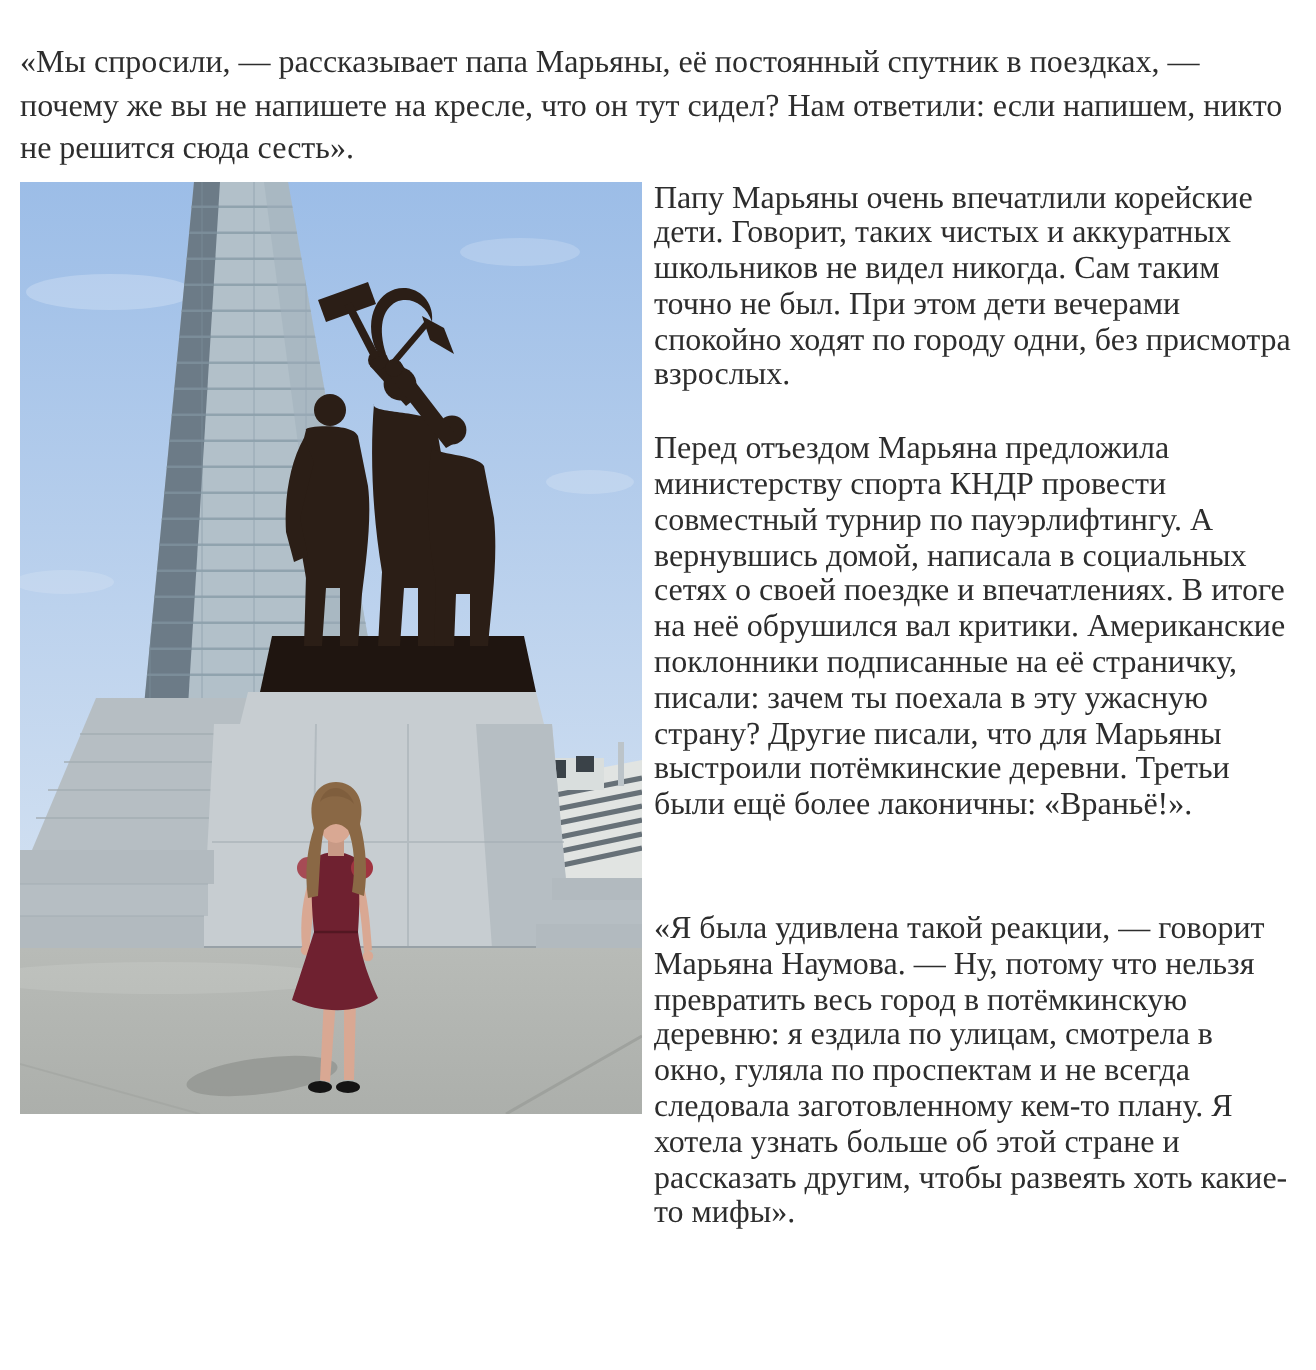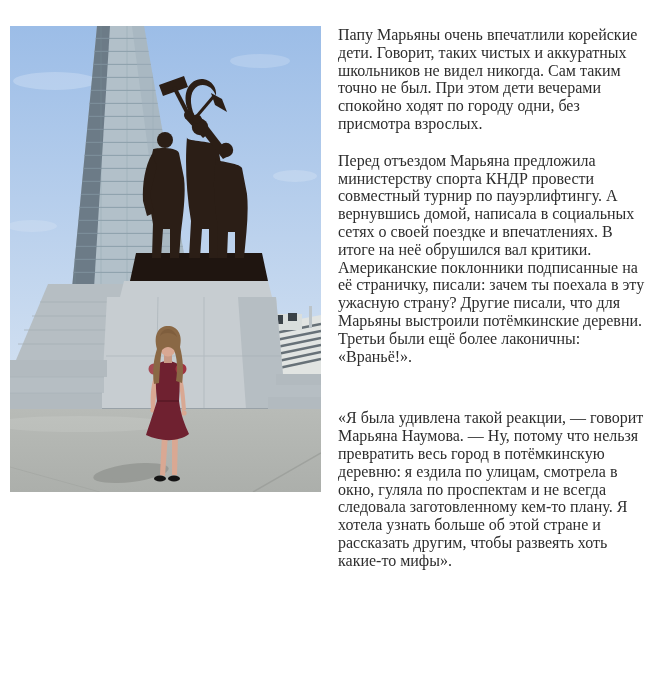--- a/index.html
+++ b/index.html
@@ -3,32 +3,33 @@
 <meta charset="utf-8">
 <style>
   html,body{margin:0;padding:0;}
   body{
     width:658px;height:685px;overflow:hidden;background:#ffffff;
     font-family:"Liberation Serif","DejaVu Serif",serif;color:#2d2d2d;
   }
   .article{padding:21px 10px 0 10px;}
   .intro,.outro{font-size:16px;line-height:21.5px;margin:0;}
   .outro{margin-top:12px;}
-  .row{display:flex;gap:17px;margin-top:5px;align-items:flex-start;}
+  .row{display:flex;gap:6px;margin-top:5px;align-items:flex-start;}
   .photo{margin:0;width:311px;height:466px;flex:0 0 auto;}
   .photo svg{display:block;width:311px;height:466px;}
   .column{flex:1 1 auto;min-width:0;padding-right:2px;}
   .column p{font-size:16px;line-height:17.8px;margin:0 0 19px 0;}
   .column p:last-child{margin-bottom:0;margin-top:44px;}
 </style>
 </head>
 <body style="background: rgb(255, 255, 255); color: rgb(45, 45, 45);">
 
 <main class="article">
 
+  <p class="intro">«Мы спросили, — рассказывает папа Марьяны, её постоянный спутник в поездках, — почему же вы не напишете на кресле, что он тут сидел? Нам ответили: если напишем, никто не решится сюда сесть».</p>
 
   <div class="row">
 
     <figure class="photo" style="--c-sky-top: #9cbde7; --c-sky-bottom: #d6e3f2; --c-cloud: #ffffff; --c-tower-face: #b2c0c9; --c-tower-edge: #5f6f7b; --c-tower-line: #8da0ab; --c-tower-shade: #9fb0bb; --c-bronze: #2b1e16; --c-bronze-dark: #1f1510; --c-pedestal: #c7cdd1; --c-pedestal-shade: #b6bec3; --c-step: #b2babf; --c-joint: #a3adb3; --c-building: #e1e4e2; --c-building-window: #525d66; --c-plaza-top: #b8bbb7; --c-plaza-bottom: #acafab; --c-plaza-line: #9b9e9a; --c-shadow: #8e928d; --c-dress: #6f2130; --c-dress-light: #a03440; --c-dress-dark: #531722; --c-skin: #d9a893; --c-skin-shade: #c89a86; --c-hair: #8a6845; --c-shoe: #141414;">
       <svg viewBox="0 0 311 466" preserveAspectRatio="none" role="img">
         <defs>
           <linearGradient id="skyGrad" x1="0" y1="0" x2="0" y2="1">
             <stop offset="0" style="stop-color:var(--c-sky-top,#9cbde7)"></stop>
             <stop offset="1" style="stop-color:var(--c-sky-bottom,#d6e3f2)"></stop>
           </linearGradient>

